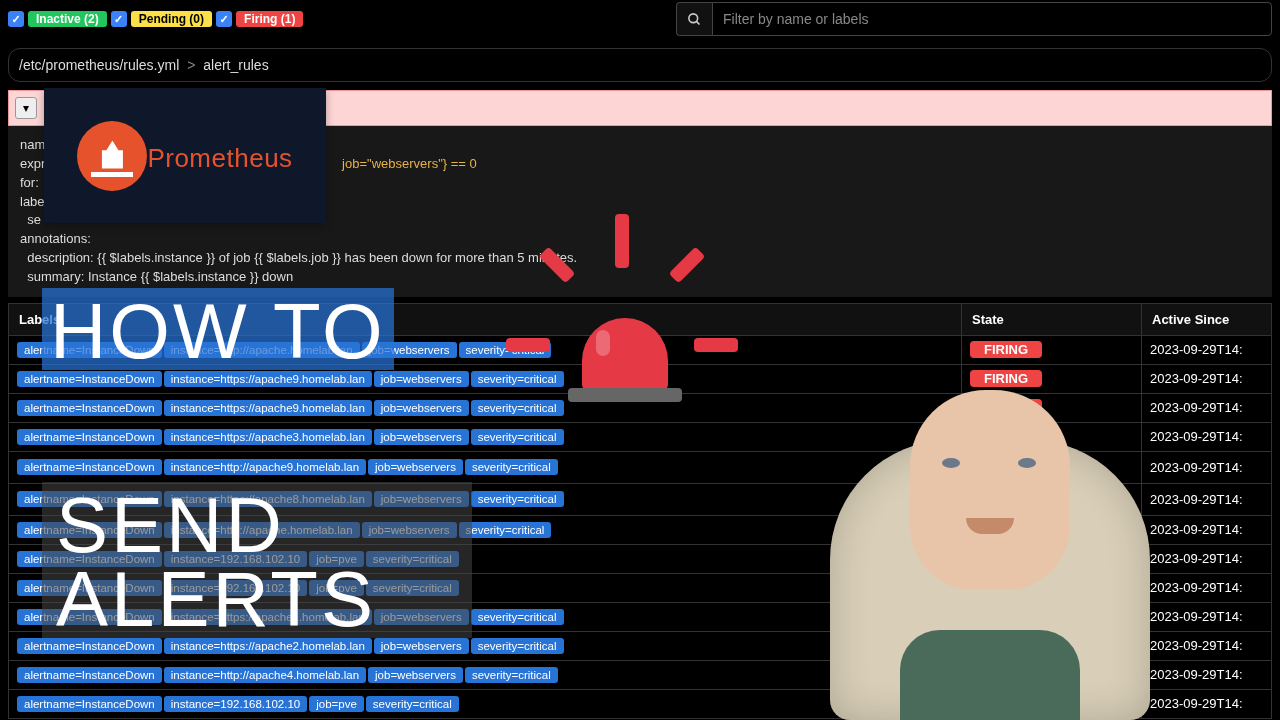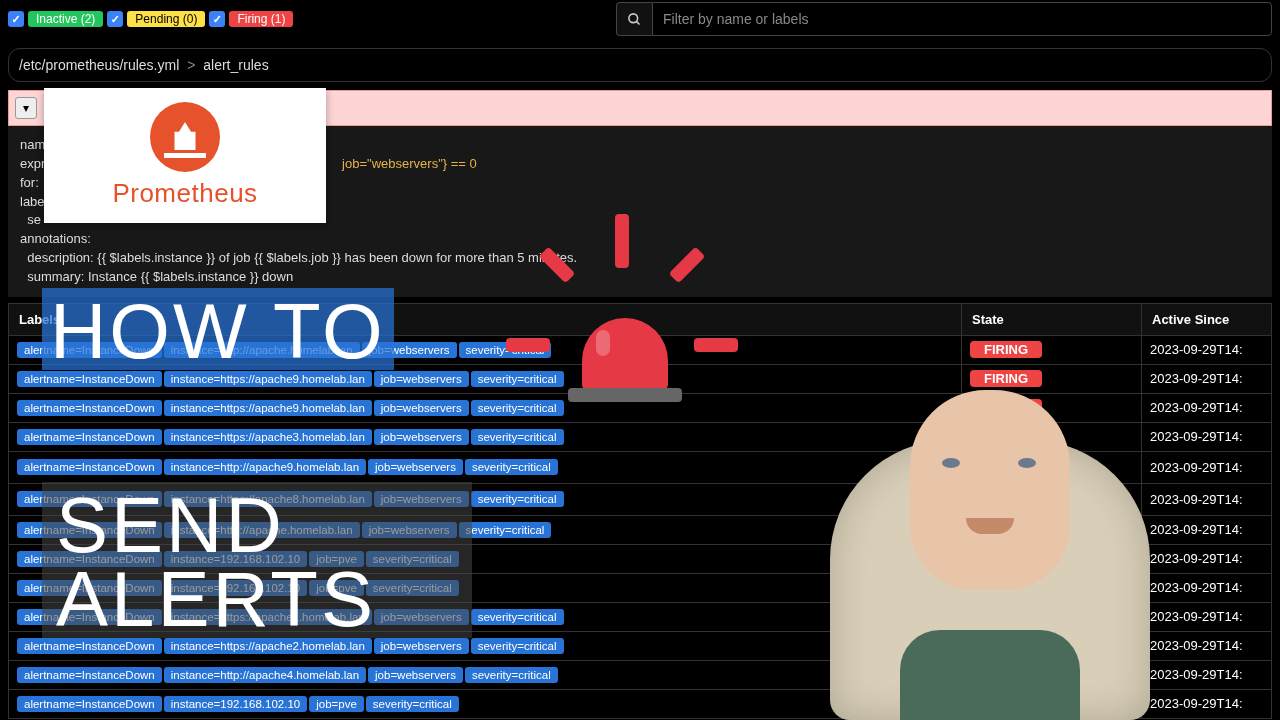--- a/index.html
+++ b/index.html
@@ -1,47 +1,47 @@
 <!DOCTYPE html>
 <html><head>
 <meta charset="utf-8">
 <style>
 * { margin:0; padding:0; box-sizing:border-box; font-family:Arial,Helvetica,sans-serif; }
 body { background:#000; color:#fff; width:1280px; height:720px; overflow:hidden; position:relative; }
 
 .topbar { display:flex; align-items:center; padding:2px 8px 6px; gap:4px; }
 .filter-chk { width:16px; height:16px; background:#3b82f6; border-radius:3px; display:inline-flex; align-items:center; justify-content:center; color:#fff; font-size:11px; font-weight:bold; }
-.filter-badge { padding:1px 8px; border-radius:3px; font-size:12px; font-weight:normal; }
+.filter-badge { padding:1px 8px; border-radius:3px; font-size:12px; font-weight:bold; }
 .badge-inactive { background:#22c55e; color:#fff; }
 .badge-pending { background:#fde047; color:#000; }
 .badge-firing { background:#ef4444; color:#fff; }
 .searchwrap { margin-left:auto; display:flex; align-items:center; }
 .searchbtn { width:36px; height:34px; border:1px solid #444; background:#111; color:#ccc; display:flex; align-items:center; justify-content:center; border-right:none; border-radius:4px 0 0 4px; }
-.searchbox { width:620px; height:34px; background:#000; border:1px solid #444; color:#fff; padding:0 10px; font-size:14px; border-radius:0 4px 4px 0; }
+.searchbox { width:560px; height:34px; background:#000; border:1px solid #444; color:#fff; padding:0 10px; font-size:14px; border-radius:0 4px 4px 0; }
 .searchbox::placeholder { color:#888; }
 
 .breadcrumb { margin:6px 8px; padding:8px 10px; border:1px solid #333; border-radius:12px; font-size:14px; color:#ddd; }
 .breadcrumb .sep { color:#888; padding:0 4px; }
 
 .rulebar { margin:8px 8px 0; background:#fdd5d5; color:#000; padding:6px; border:1px solid #e99; display:flex; align-items:center; gap:6px; }
 .togglebtn { width:22px; height:22px; background:#eee; border:1px solid #999; border-radius:3px; display:flex; align-items:center; justify-content:center; font-size:12px; }
 
 .code { background:#181818; color:#ddd; padding:10px 12px; font-family:Menlo,Consolas,monospace; font-size:13px; line-height:1.45; white-space:pre; margin:0 8px; }
 .code .hl { color:#e6b24a; }
 
 .tablewrap { margin:6px 8px 0; }
 table { width:100%; border-collapse:collapse; font-size:13px; }
 thead th { text-align:left; padding:8px 10px; border:1px solid #333; font-weight:bold; color:#fff; background:#111; }
 tbody td { padding:5px 8px; border:1px solid #333; vertical-align:middle; }
 .tag { display:inline-block; background:#2873d6; color:#fff; padding:2px 7px; border-radius:3px; font-size:11.5px; margin:1px 2px 1px 0; font-weight:500; }
 .state-firing { background:#ef4444; color:#fff; padding:1px 14px; border-radius:4px; font-weight:bold; font-size:13px; display:inline-block; }
 .state-pending { background:#fde047; color:#000; padding:3px 14px; border-radius:4px; font-weight:bold; font-size:13px; display:inline-block; }
 
 
-.promcard { position:absolute; top:88px; left:44px; width:282px; height:135px; background:#ffffff; display:flex; align-items:center; justify-content:center; flex-direction:column; z-index:5; box-shadow:0 2px 8px rgba(0,0,0,.3); }
+.promcard { position:absolute; top:88px; left:44px; width:282px; height:135px; background:#0f172a; display:flex; align-items:center; justify-content:center; flex-direction:row; z-index:5; box-shadow:0 2px 8px rgba(0,0,0,.3); }
 .promlogo { width:70px; height:70px; position:relative; }
 .promlogo .circ { width:70px; height:70px; border-radius:50%; background:#e6522c; position:relative; overflow:hidden; }
 .promlogo .circ::before { content:""; position:absolute; bottom:14px; left:14px; right:14px; height:5px; background:#fff; }
 .promlogo .circ::after { content:""; position:absolute; bottom:22px; left:20px; width:30px; height:28px; background:#fff; clip-path:polygon(50% 0,70% 35%,85% 35%,85% 100%,15% 100%,15% 35%,30% 35%); }
 .promtext { color:#e6522c; font-size:26px; font-weight:400; margin-top:6px; letter-spacing:.5px; }
 
 .siren { position:absolute; top:282px; left:560px; width:130px; height:120px; z-index:4; }
 .siren .dome { width:86px; height:74px; background:#e63946; border-radius:44px 44px 8px 8px; position:absolute; bottom:10px; left:22px; }
 .siren .dome::after { content:""; position:absolute; top:12px; left:14px; width:14px; height:26px; background:rgba(255,255,255,.25); border-radius:8px; }
 .siren .base { position:absolute; bottom:0; left:8px; width:114px; height:14px; background:#666; border-radius:4px; }

